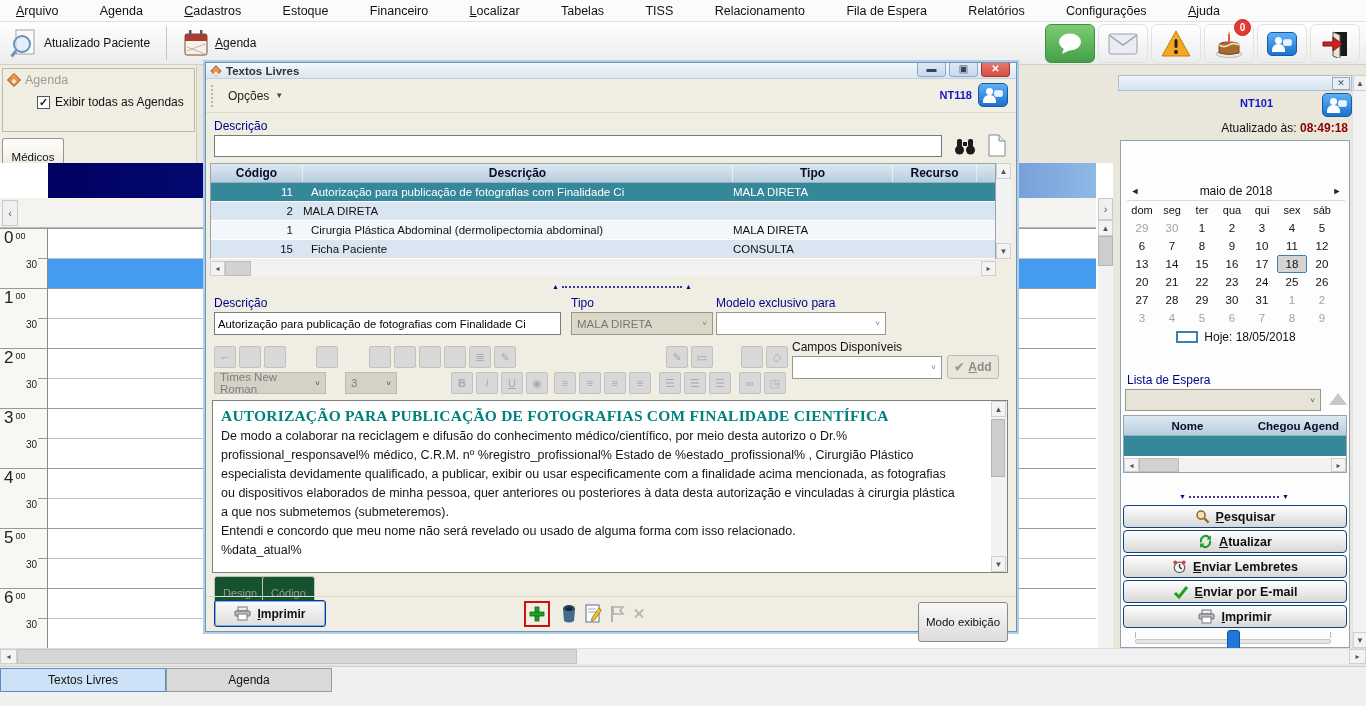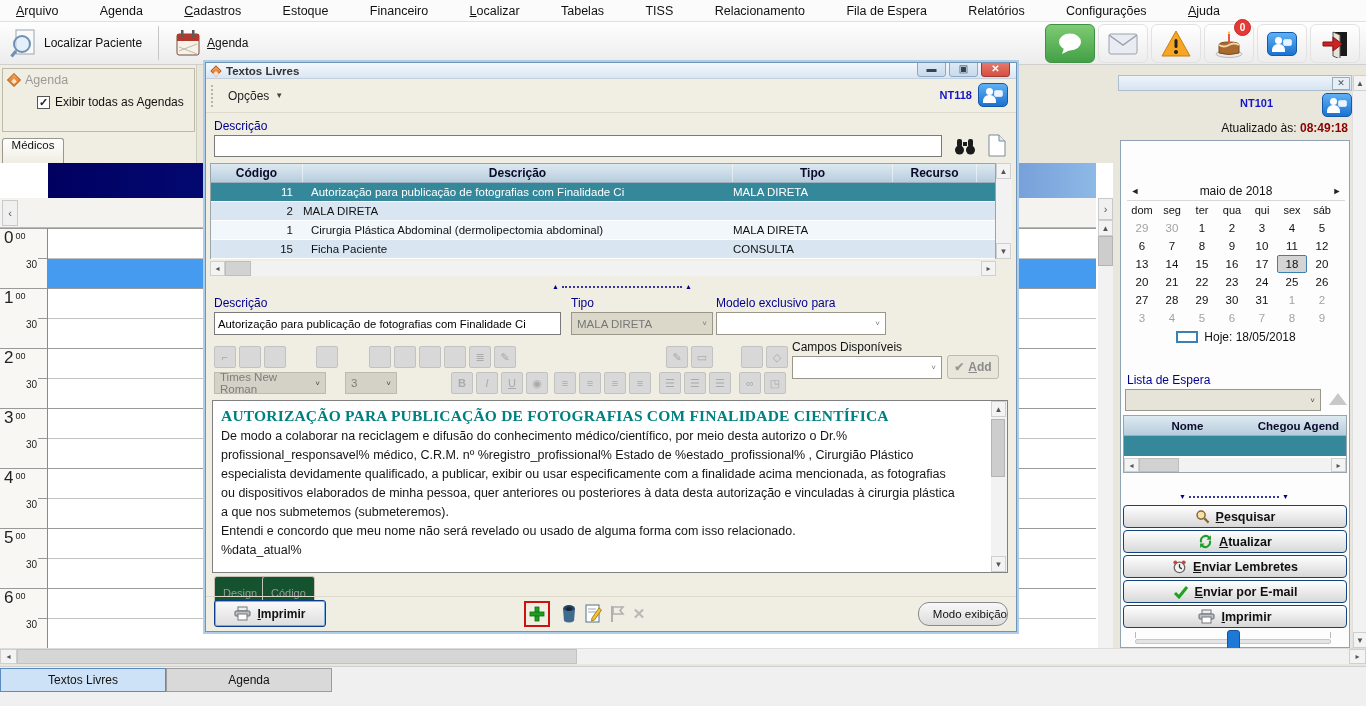--- a/index.html
+++ b/index.html
@@ -23,21 +23,21 @@
 
   
   #left-top{left:0;top:65px;width:197px;height:98px;background:#f0eee2;border-right:1px solid #cfccbe}
   #left-box{position:absolute;left:2px;top:3px;width:193px;height:64px;border:1px solid #bdbaa9;background:#f0eee2}
   .panel-title{display:flex;align-items:center;gap:6px;padding:4px 6px;color:#9a9a9a;font-size:12.5px}
   .diamond{width:10px;height:10px;background:linear-gradient(135deg,#f5a35c,#d96c1f);transform:rotate(45deg);border:1px solid #b55a12;position:relative}
   .diamond::after{content:'';position:absolute;left:3px;top:3px;width:4px;height:4px;background:#fbe3c8}
   .chk-row{display:flex;align-items:center;gap:5px;margin:4px 0 0 34px;font-size:12px;color:#111}
   .chk{width:13px;height:13px;border:1px solid #555;background:#fff;font-size:11px;line-height:11px;text-align:center;color:#222;font-weight:bold}
   #medicos-strip{left:0;top:136px;width:197px;height:27px;background:#f0eee2;border-right:1px solid #cfccbe}
-  #medicos-tab{position:absolute;left:2px;top:2px;width:62px;height:25px;background:linear-gradient(#ffffff,#efede2);border:1px solid #9a978a;border-bottom:none;border-radius:3px 3px 0 0;display:flex;align-items:flex-start;justify-content:center;font-size:11.5px}
+  #medicos-tab{position:absolute;left:2px;top:2px;width:62px;height:25px;background:linear-gradient(#ffffff,#efede2);border:1px solid #9a978a;border-bottom:none;border-radius:3px 3px 0 0;display:flex;align-items:flex-end;justify-content:center;font-size:11.5px}
 
   
   #agenda-area{left:0;top:163px;width:1113px;height:485px;background:#fff}
   #agenda-header{position:absolute;left:48px;top:0;width:1048px;height:35px;background:linear-gradient(90deg,#000060 0%,#0b1f9e 55%,#8db9e6 100%)}
   #agenda-subrow{position:absolute;left:0;top:35px;width:1096px;height:30px;background:#f4f3ef;border-bottom:1px solid #b9b9b9}
   .mini-arrow{width:16px;height:26px;background:#f0f0f0;border:1px solid #c9c9c9;color:#555;font-size:11px;display:flex;align-items:center;justify-content:center}
   #timegrid{position:absolute;left:0;top:65px;width:1096px;height:420px;overflow:hidden}
   .slot-row{display:flex;height:30px}
   .tl{width:48px;background:#f8f7f3;border-right:1px solid #8a8a8a;position:relative;font-size:10px;color:#222}
   .tc{flex:1;background:#fff;border-top:1px solid #c2c2c2}
@@ -127,21 +127,21 @@
   #ed-scroll{width:16px;background:#f2f2f2;display:flex;flex-direction:column}
   #ed-scroll .sb-thumb{height:58px;margin-top:2px}
   .sb-fill{flex:1}
 
   
   .vtab{position:absolute;top:513px;height:34px;background:#14532d;border:1px solid #c4c2b4;border-radius:3px 3px 0 0;color:#9a9a9a;font-size:11px;display:flex;align-items:center;justify-content:center;padding:0 8px}
   #dlg-bottom{position:absolute;left:0px;top:533px;width:810px;height:35px;border-top:1px solid #dddacb}
   #print-btn{position:absolute;left:8px;top:3px;width:112px;height:27px;background:linear-gradient(#fafafa,#dedede);border:1px solid #0b3c8c;box-shadow:0 0 0 1px #7ab0e8 inset;border-radius:3px;display:flex;align-items:center;justify-content:center;gap:6px;font-weight:bold;font-size:12px}
   .mid-ic{position:absolute;top:6px;width:22px;height:22px;display:flex;align-items:center;justify-content:center}
   #plus-box{left:318px;top:4px;width:26px;height:26px;border:2px solid #cc1111;background:#f0eee3;display:flex;align-items:center;justify-content:center;position:absolute}
-  #modo-btn{position:absolute;left:712px;top:5px;width:90px;height:24px;background:linear-gradient(#f8f8f8,#dcdcdc);border:1px solid #8a8a8a;border-radius:11px;display:flex;align-items:center;justify-content:flex-end;font-size:11.5px}
+  #modo-btn{position:absolute;left:712px;top:5px;width:90px;height:40px;background:linear-gradient(#f8f8f8,#dcdcdc);border:1px solid #8a8a8a;border-radius:3px;display:flex;align-items:center;justify-content:center;font-size:11.5px}
 
   
   #rp-caption{left:1118px;top:75px;width:234px;height:16px;background:linear-gradient(#eef4fa,#d6e4f2);border:1px solid #aebecd;display:flex;justify-content:flex-end;align-items:center}
   #rp-close{width:18px;height:13px;border:1px solid #9ab;background:#e8eef5;font-size:9px;color:#456;display:flex;align-items:center;justify-content:center;margin-right:1px}
   #nt101{left:1240px;top:97px;color:#1414c8;font-size:11px;font-weight:bold;position:absolute}
   #rp-blueic{left:1322px;top:93px;position:absolute}
   #rp-updated{left:1118px;top:121px;width:230px;text-align:right;font-size:12px;position:absolute}
   #rp-updated b{color:#8b0000}
   #rp-box{left:1120px;top:140px;width:230px;height:508px;background:#fdfdfd;border:1px solid #8fa3b5;position:absolute}
   
@@ -204,21 +204,21 @@
 
 <div id="toolbar" class="abs">
   <div class="tb-btn">
     <span>
       <svg width="28" height="30" viewBox="0 0 28 30">
           <rect x="6" y="2" width="18" height="24" fill="#fafafa" stroke="#9aa4b0"></rect>
           <circle cx="12" cy="16" r="8" fill="rgba(214,232,248,.6)" stroke="#6d90b4" stroke-width="2"></circle>
           <line x1="6" y1="23" x2="1.5" y2="28.5" stroke="#6d90b4" stroke-width="3"></line>
         </svg>
     </span>
-    <span>Localizar Paciente</span>
+    <span>Atualizado Paciente</span>
   </div>
   <div class="tb-sep"></div>
   <div class="tb-btn">
     <span>
       <svg width="26" height="28" viewBox="0 0 26 28">
           <rect x="2" y="5" width="22" height="21" rx="2" fill="#f6f2ea" stroke="#7a4a3a"></rect>
           <rect x="2" y="5" width="22" height="7" fill="#b03a2e"></rect>
           <rect x="6" y="1" width="2.5" height="7" fill="#5a5a5a"></rect>
           <rect x="17" y="1" width="2.5" height="7" fill="#5a5a5a"></rect>
           <path d="M4 22 L22 15" stroke="#c0b8a8" stroke-width="1"></path>

